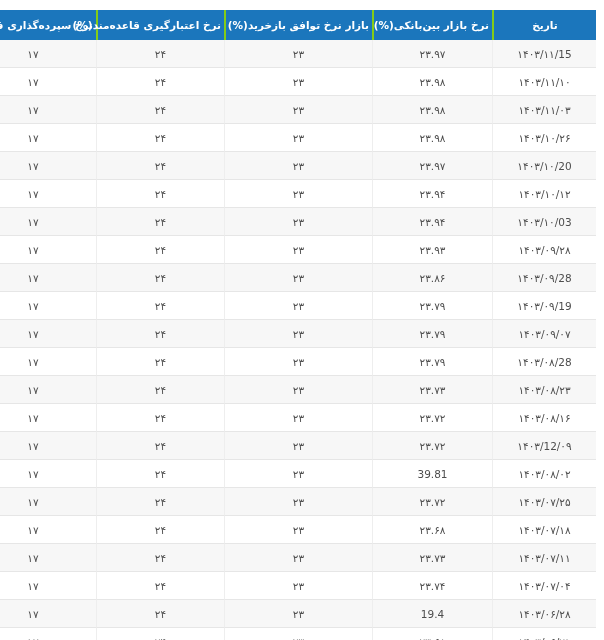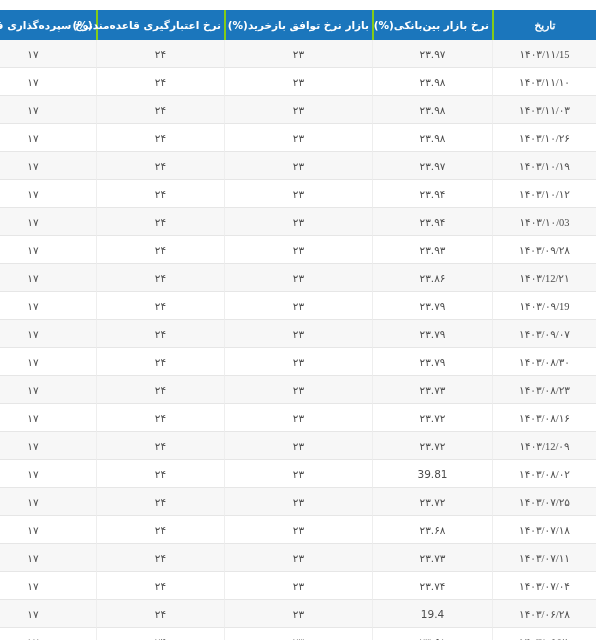--- a/index.html
+++ b/index.html
@@ -57,21 +57,21 @@
   }
   table.rates tbody td:last-child {
     border-left: 0;
   }
   table.rates tbody tr:nth-child(odd) td {
     background: #f7f7f7;
   }
   table.rates tbody tr:nth-child(even) td {
     background: #ffffff;
   }
-  .col-date      { width: 96px; font-family: Liberation Serif, serif; }
+  .col-date      { width: 96px; }
   .col-interbank { width: 112px; margin-top: 19px; }
   .col-repo      { width: 140px; }
   .col-credit    { width: 120px; }
   .col-deposit   { width: 120px; }
 </style>
 </head>
 <body>
 
 <div class="table-wrap">
   <table class="rates">
@@ -107,21 +107,21 @@
           <td class="col-deposit">۱۷</td>
         </tr>
         <tr>
           <td class="col-date">۱۴۰۳/۱۰/۲۶</td>
           <td class="col-interbank">۲۳.۹۸</td>
           <td class="col-repo">۲۳</td>
           <td class="col-credit">۲۴</td>
           <td class="col-deposit">۱۷</td>
         </tr>
         <tr>
-          <td class="col-date">۱۴۰۳/۱۰/۱۹</td>
+          <td class="col-date">۱۴۰۳/۱۰/20</td>
           <td class="col-interbank">۲۳.۹۷</td>
           <td class="col-repo">۲۳</td>
           <td class="col-credit">۲۴</td>
           <td class="col-deposit">۱۷</td>
         </tr>
         <tr>
           <td class="col-date">۱۴۰۳/۱۰/۱۲</td>
           <td class="col-interbank">۲۳.۹۴</td>
           <td class="col-repo">۲۳</td>
           <td class="col-credit">۲۴</td>
@@ -135,42 +135,42 @@
           <td class="col-deposit">۱۷</td>
         </tr>
         <tr>
           <td class="col-date">۱۴۰۳/۰۹/۲۸</td>
           <td class="col-interbank">۲۳.۹۳</td>
           <td class="col-repo">۲۳</td>
           <td class="col-credit">۲۴</td>
           <td class="col-deposit">۱۷</td>
         </tr>
         <tr>
-          <td class="col-date">۱۴۰۳/12/۲۱</td>
+          <td class="col-date">۱۴۰۳/۰۹/28</td>
           <td class="col-interbank">۲۳.۸۶</td>
           <td class="col-repo">۲۳</td>
           <td class="col-credit">۲۴</td>
           <td class="col-deposit">۱۷</td>
         </tr>
         <tr>
           <td class="col-date">۱۴۰۳/۰۹/19</td>
           <td class="col-interbank">۲۳.۷۹</td>
           <td class="col-repo">۲۳</td>
           <td class="col-credit">۲۴</td>
           <td class="col-deposit">۱۷</td>
         </tr>
         <tr>
           <td class="col-date">۱۴۰۳/۰۹/۰۷</td>
           <td class="col-interbank">۲۳.۷۹</td>
           <td class="col-repo">۲۳</td>
           <td class="col-credit">۲۴</td>
           <td class="col-deposit">۱۷</td>
         </tr>
         <tr>
-          <td class="col-date">۱۴۰۳/۰۸/۳۰</td>
+          <td class="col-date">۱۴۰۳/۰۸/28</td>
           <td class="col-interbank">۲۳.۷۹</td>
           <td class="col-repo">۲۳</td>
           <td class="col-credit">۲۴</td>
           <td class="col-deposit">۱۷</td>
         </tr>
         <tr>
           <td class="col-date">۱۴۰۳/۰۸/۲۳</td>
           <td class="col-interbank">۲۳.۷۳</td>
           <td class="col-repo">۲۳</td>
           <td class="col-credit">۲۴</td>

